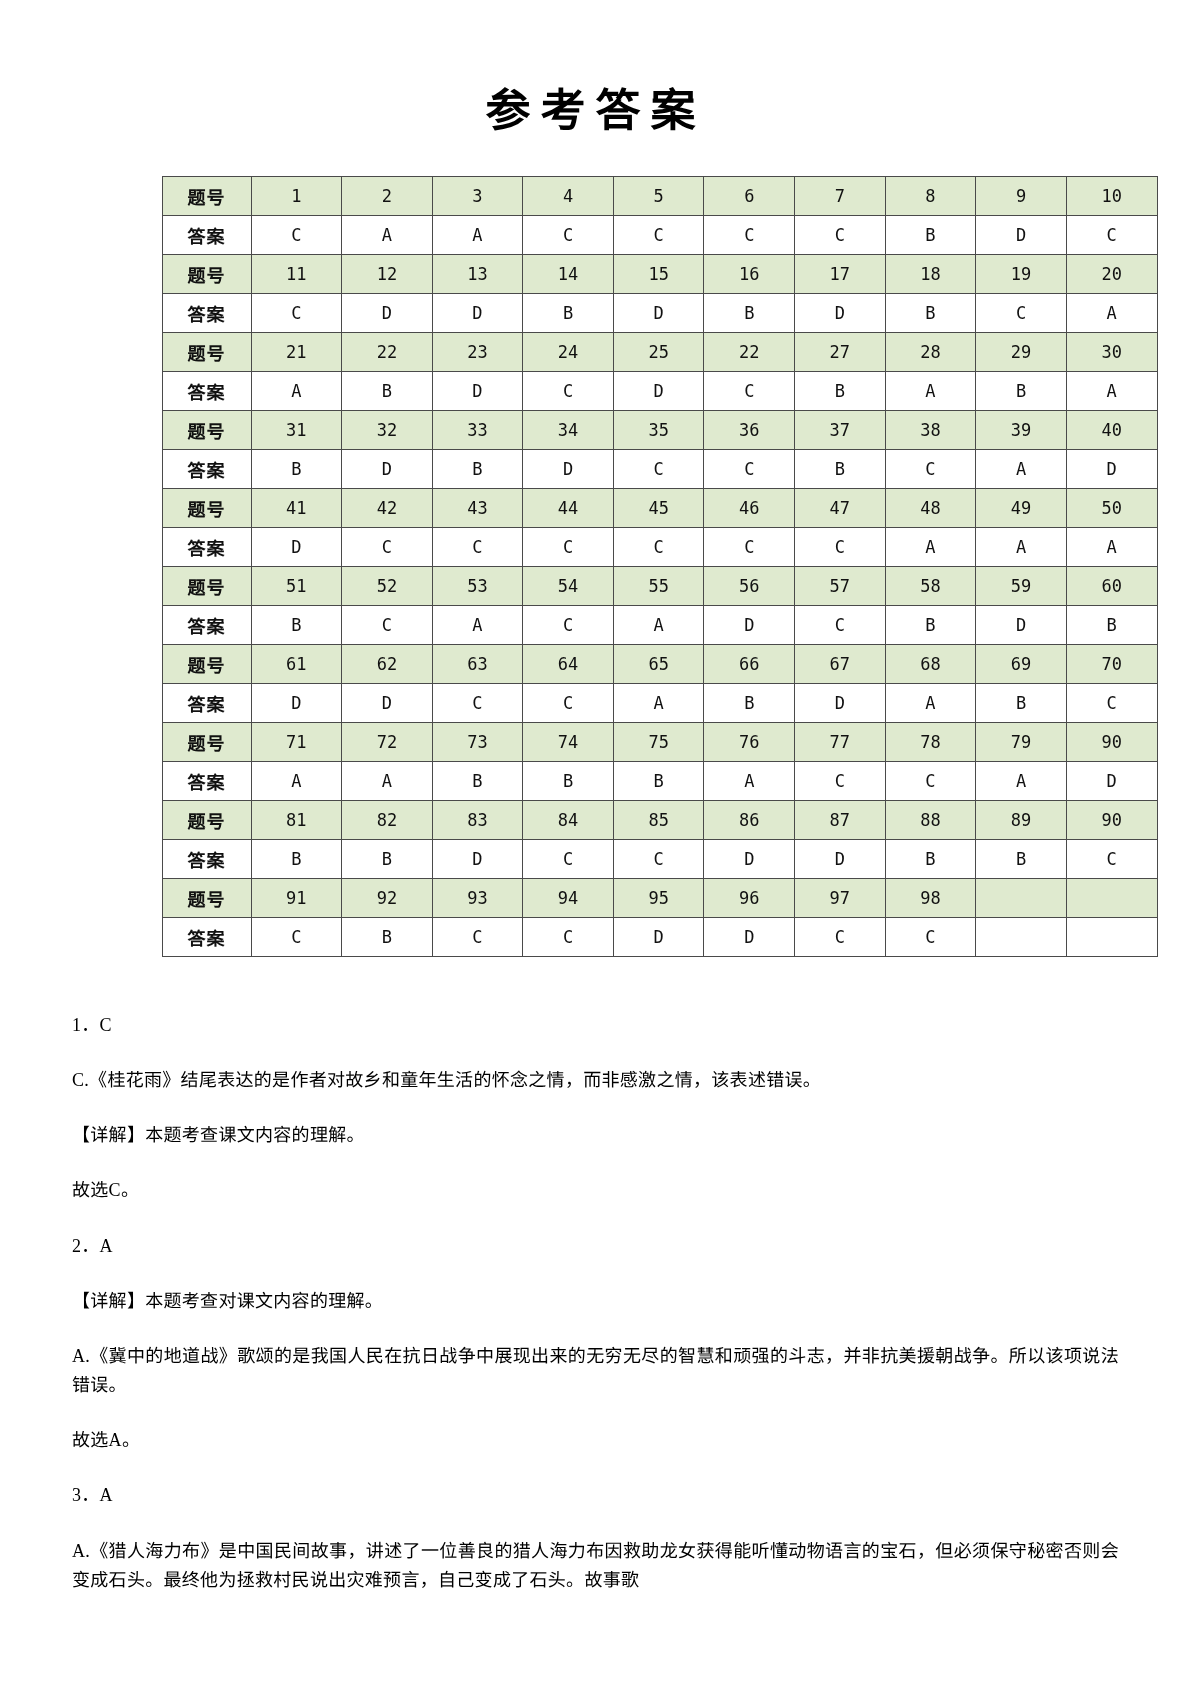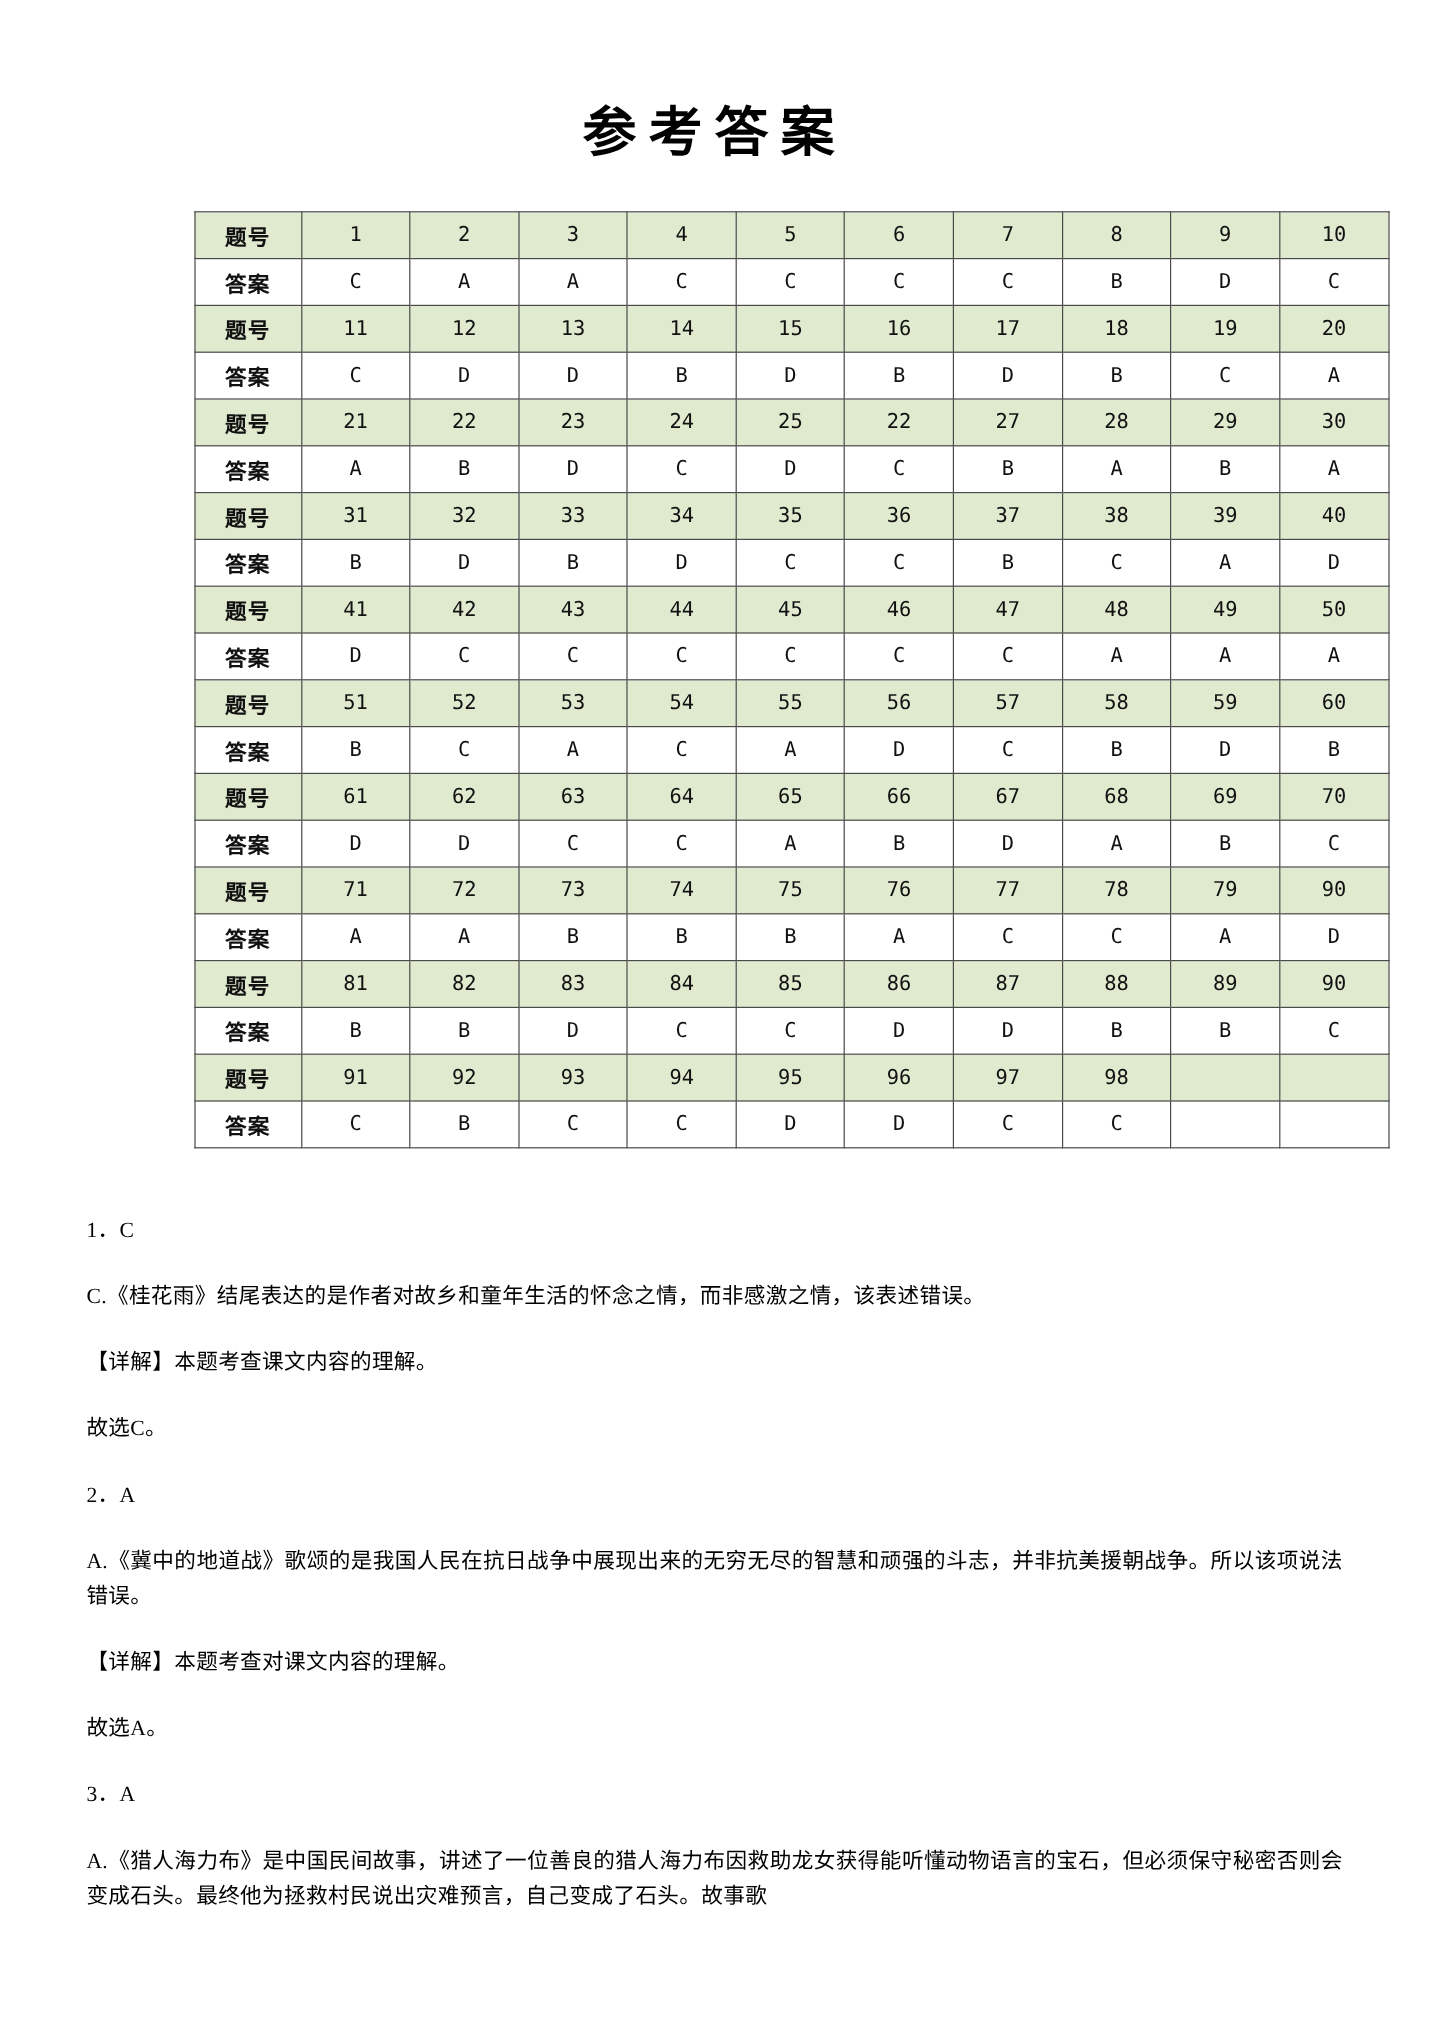--- a/index.html
+++ b/index.html
@@ -365,20 +365,20 @@
         </tbody>
     </table>
   </div>
 
   <div class="body-text">
       <p>1．C</p>
       <p>C.《桂花雨》结尾表达的是作者对故乡和童年生活的怀念之情，而非感激之情，该表述错误。</p>
       <p>【详解】本题考查课文内容的理解。</p>
       <p>故选C。</p>
       <p>2．A</p>
+      <p>【详解】本题考查对课文内容的理解。</p>
       <p>A.《冀中的地道战》歌颂的是我国人民在抗日战争中展现出来的无穷无尽的智慧和顽强的斗志，并非抗美援朝战争。所以该项说法错误。</p>
-      <p>【详解】本题考查对课文内容的理解。</p>
       <p>故选A。</p>
       <p>3．A</p>
       <p>A.《猎人海力布》是中国民间故事，讲述了一位善良的猎人海力布因救助龙女获得能听懂动物语言的宝石，但必须保守秘密否则会变成石头。最终他为拯救村民说出灾难预言，自己变成了石头。故事歌</p>
     </div>
 
 </div>
 
 </body></html>

